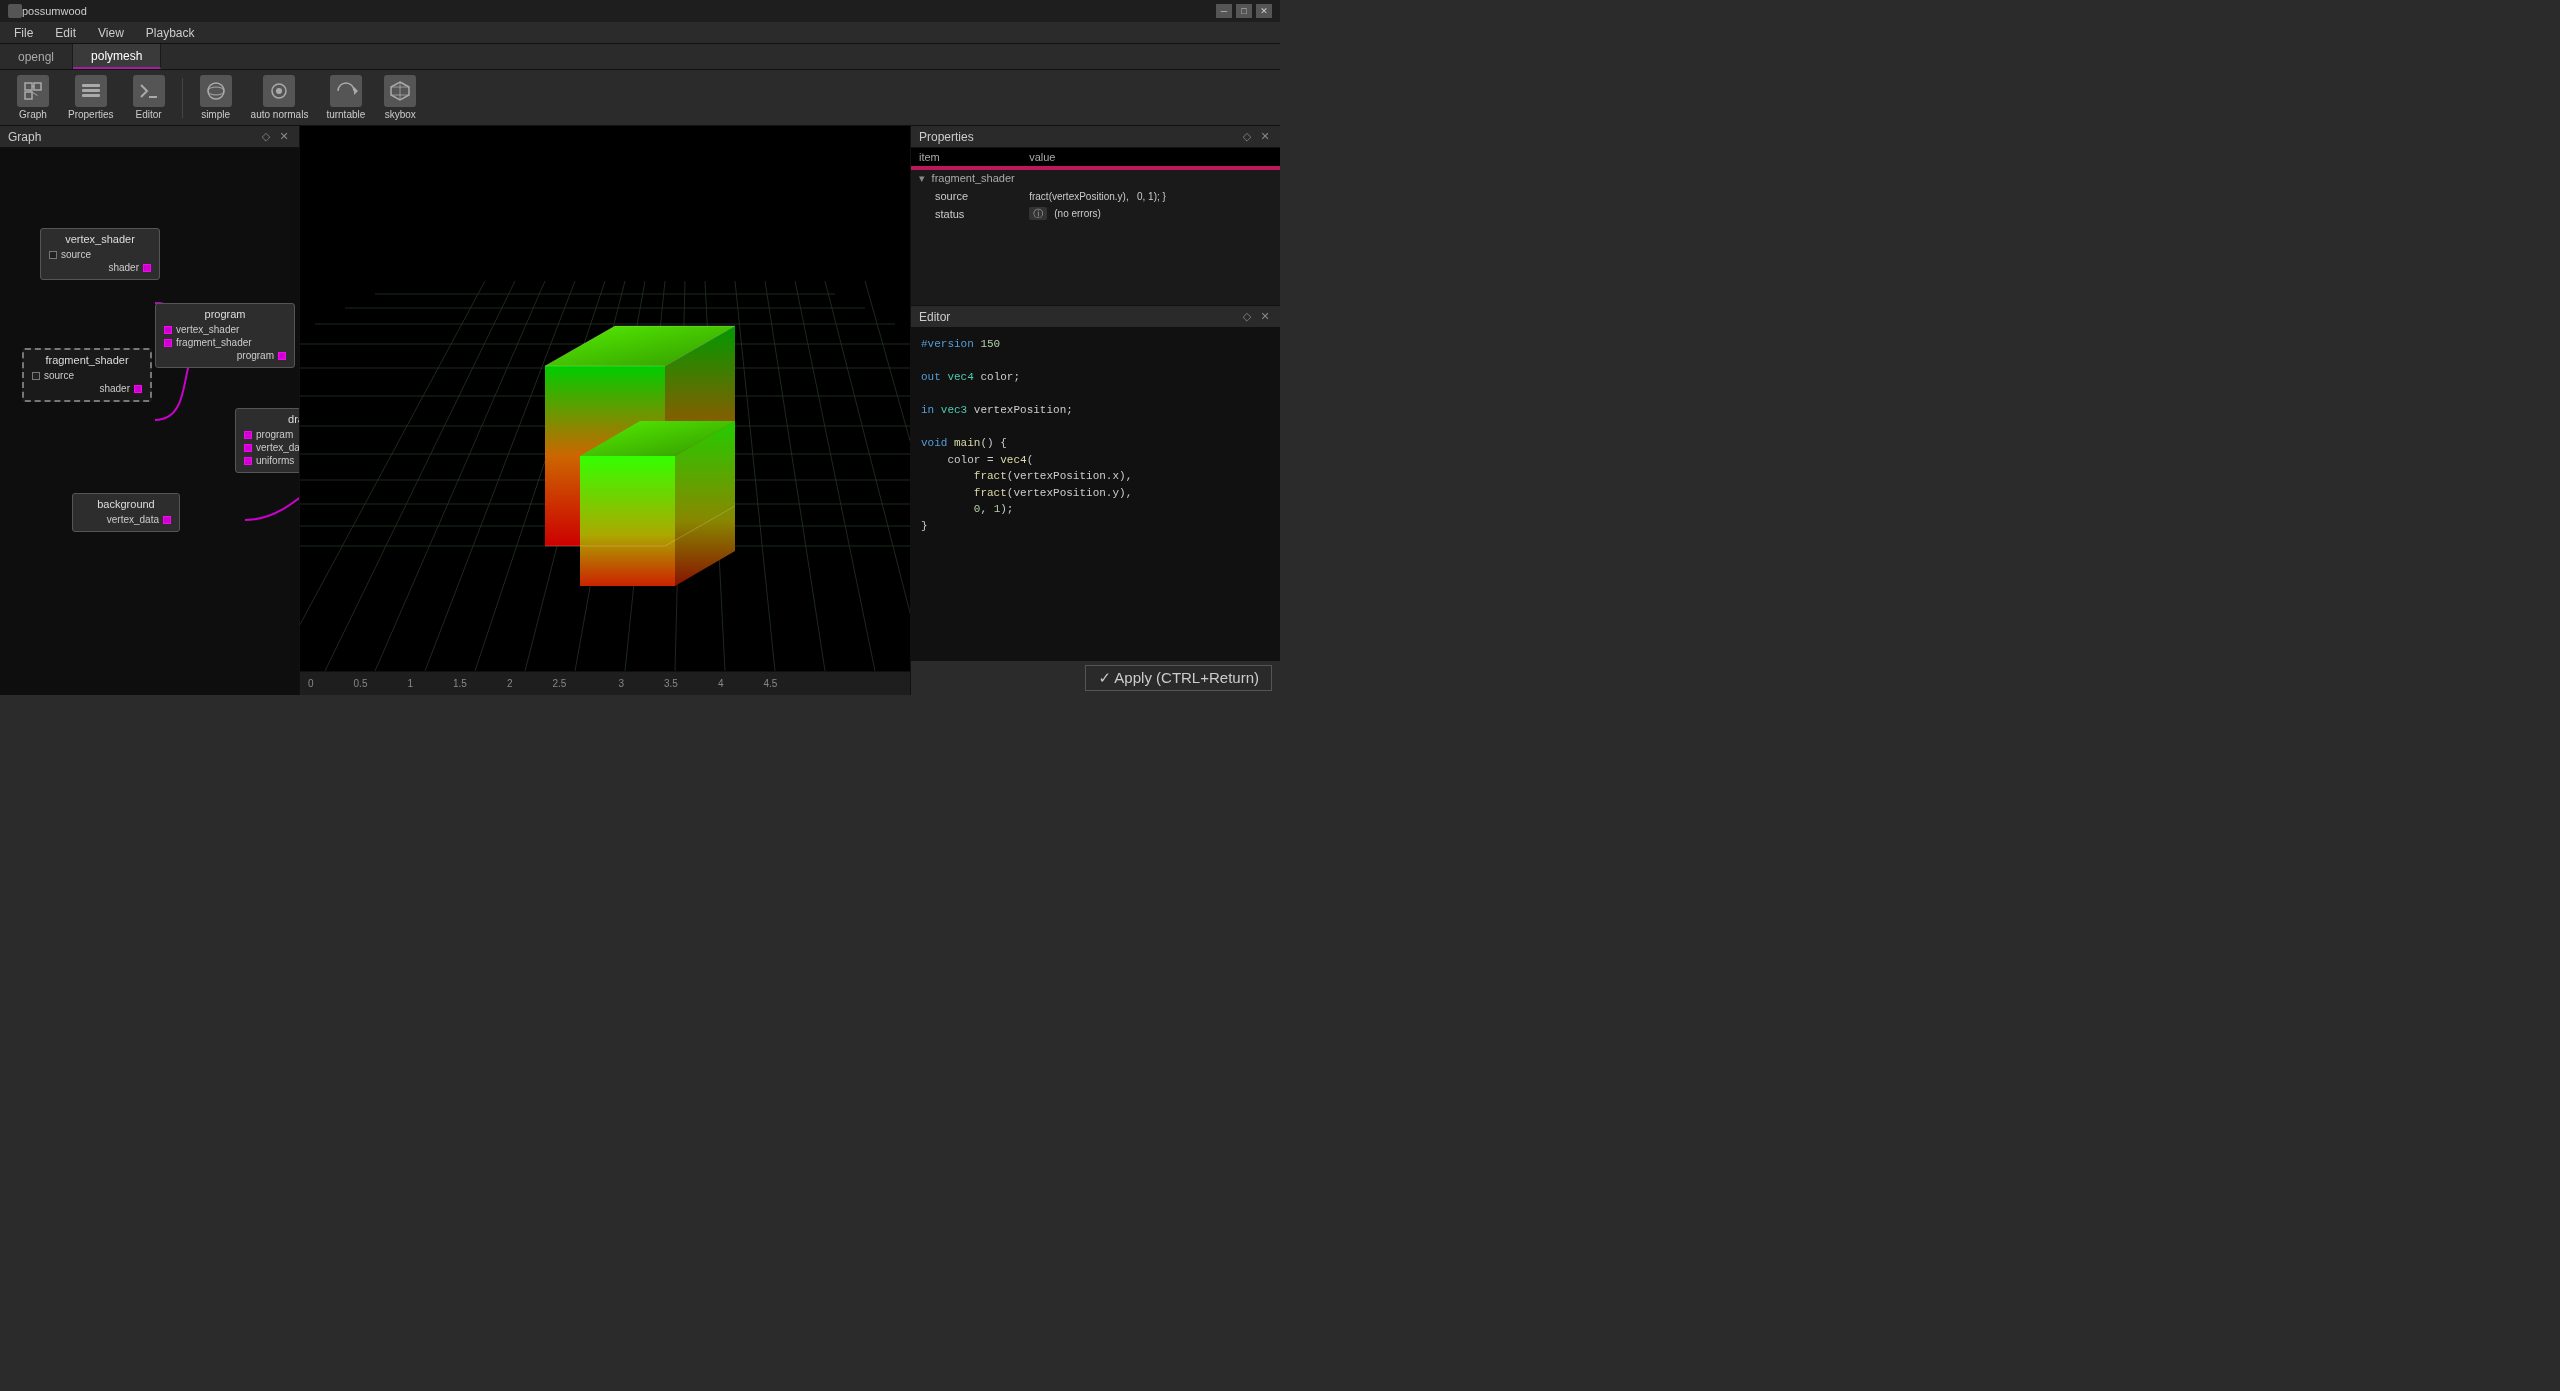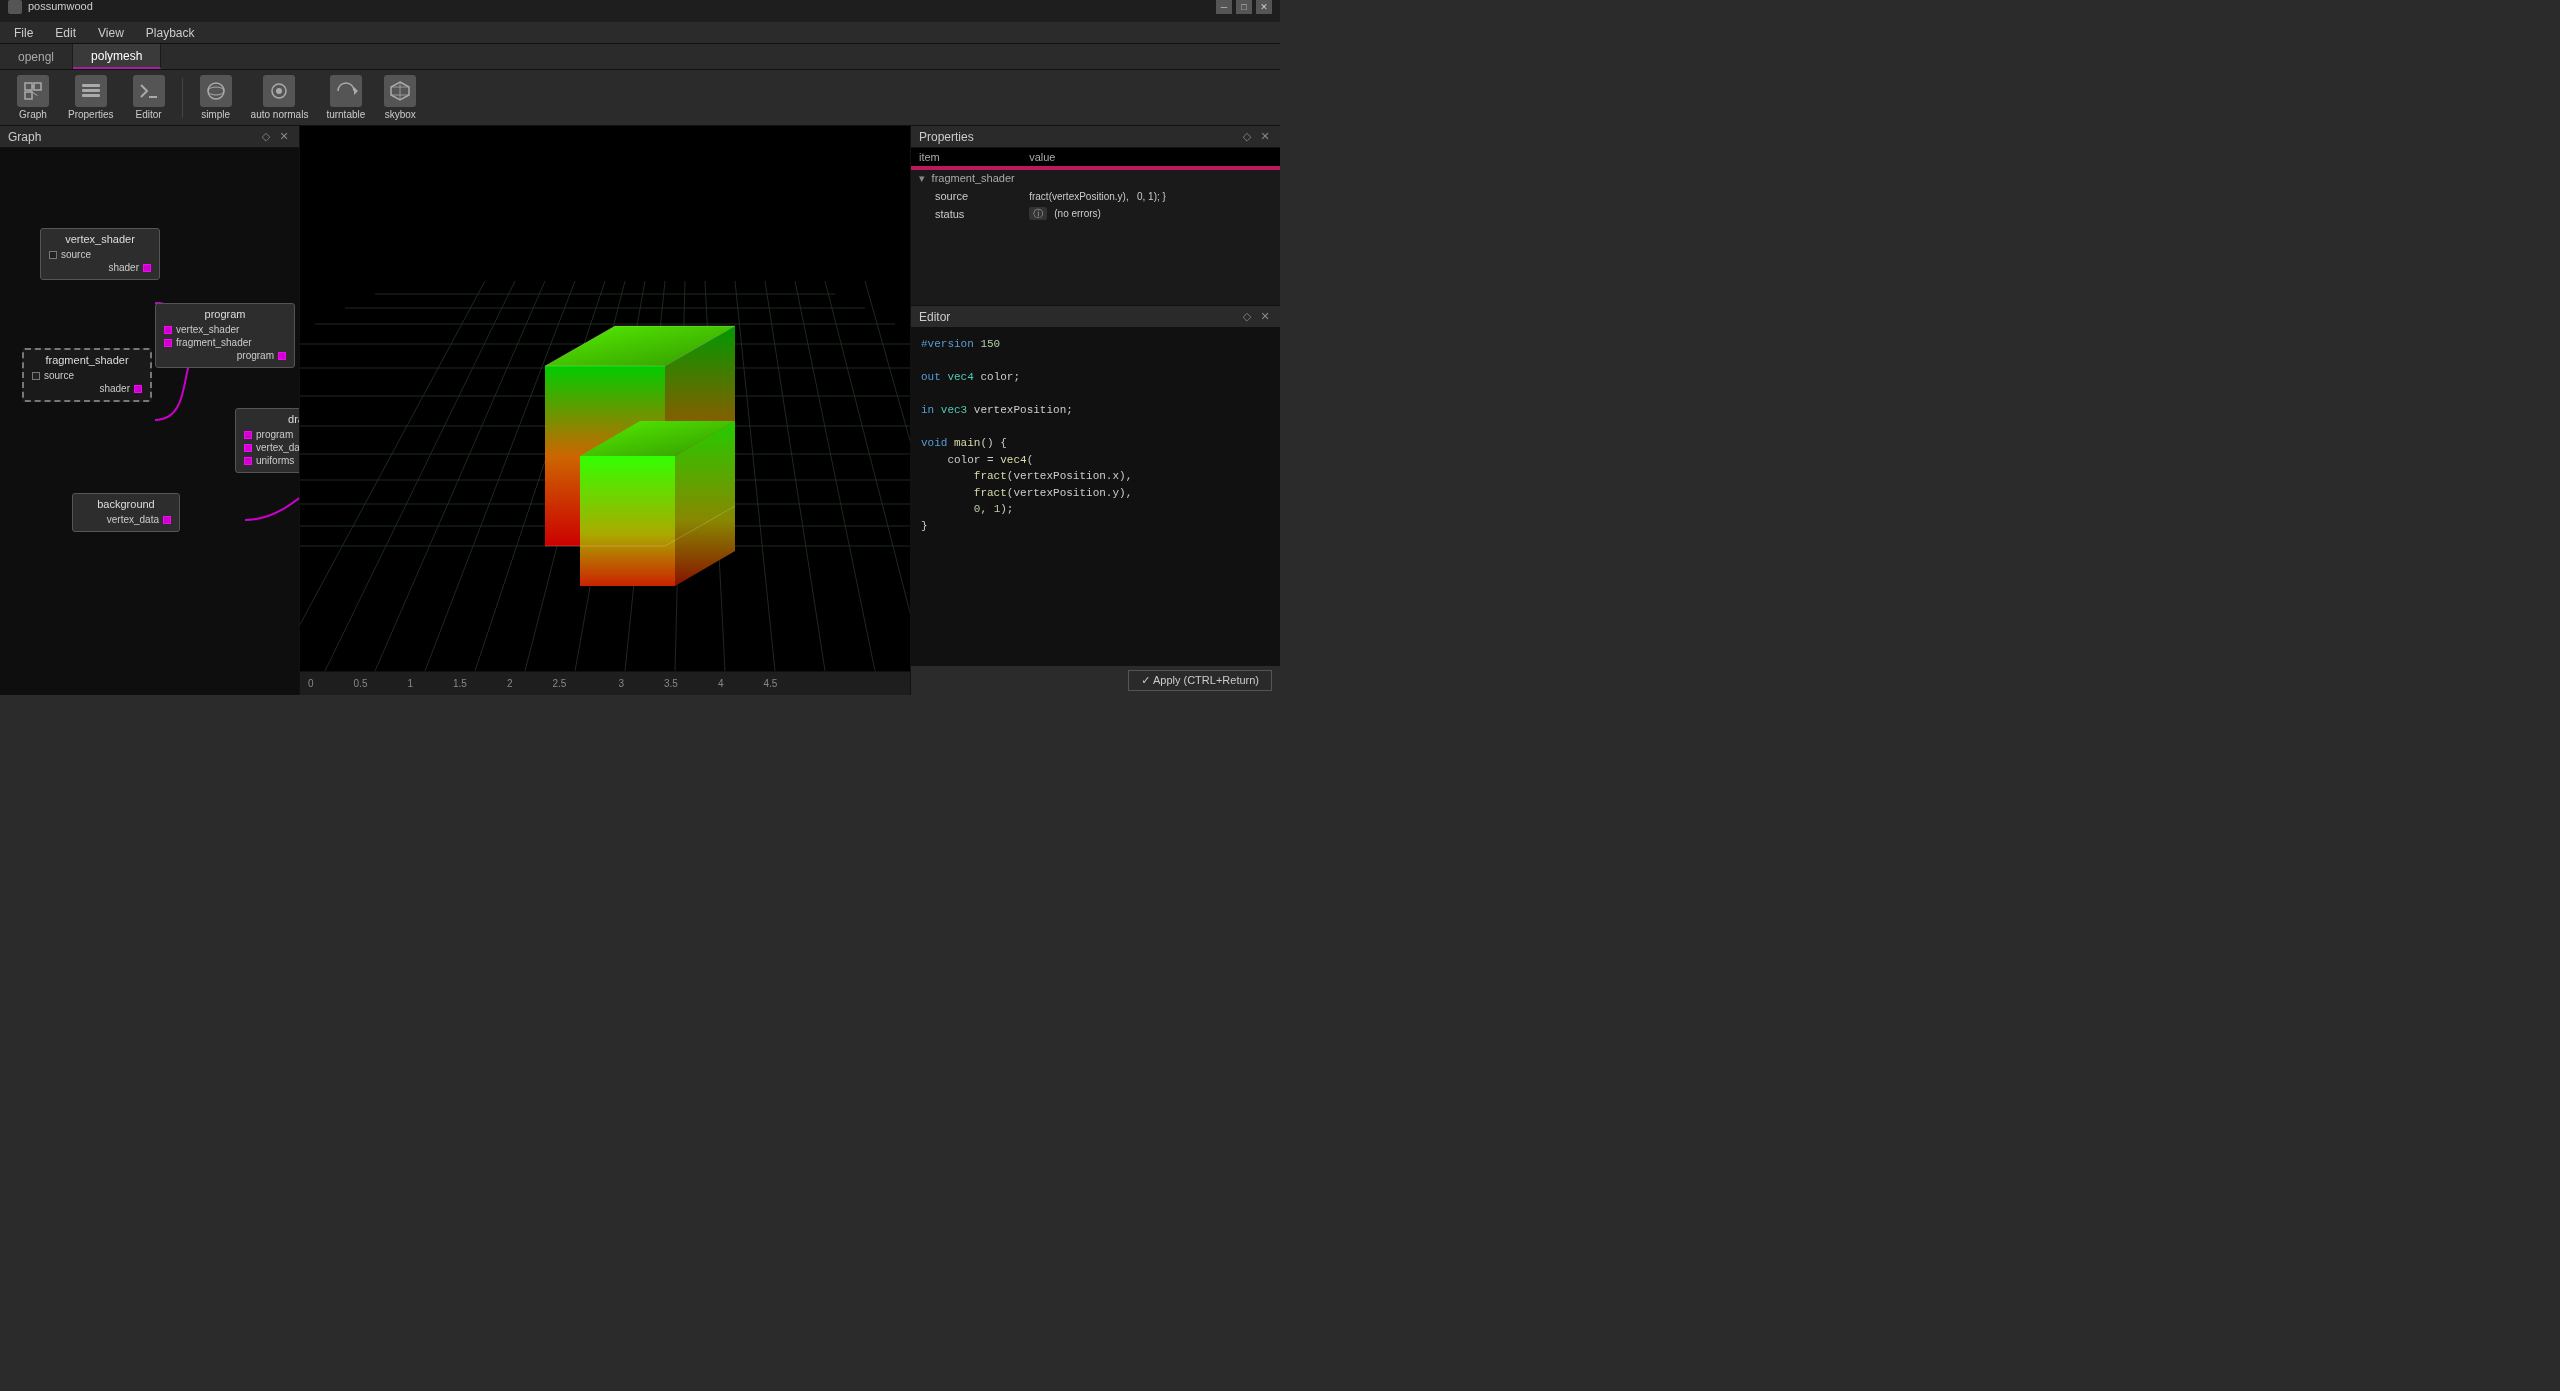--- a/index.html
+++ b/index.html
@@ -11,22 +11,22 @@
       width: 1280px;
       height: 695px;
       overflow: hidden;
       position: relative;
     }
     
     #titlebar {
       background: #1e1e1e;
       height: 22px;
       display: flex;
+      align-items: center;
       padding: 0 8px;
-      gap: 6px;
       font-size: 11px;
       color: #ccc;
     }
     #titlebar .app-icon {
       width: 14px; height: 14px;
       background: #555;
       border-radius: 2px;
       display: inline-block;
     }
     #titlebar .win-controls {
@@ -310,21 +310,21 @@
       display: flex;
       justify-content: flex-end;
       border-top: 1px solid #111;
     }
     .apply-btn {
       background: #2a2a2a;
       border: 1px solid #555;
       color: #ccc;
       padding: 3px 12px;
       cursor: pointer;
-      font-size: 11px;
+      font-size: 15px;
       display: flex;
       align-items: center;
       gap: 4px;
     }
     
     #viewport-3d {
       width: 100%;
       height: calc(100% - 24px);
       position: relative;
       background: #000;

